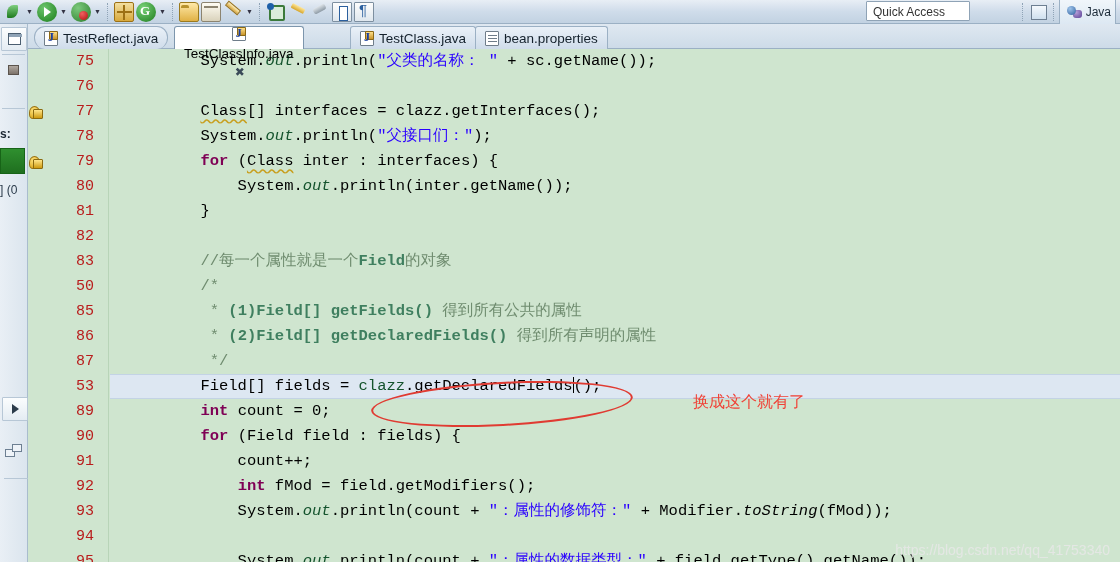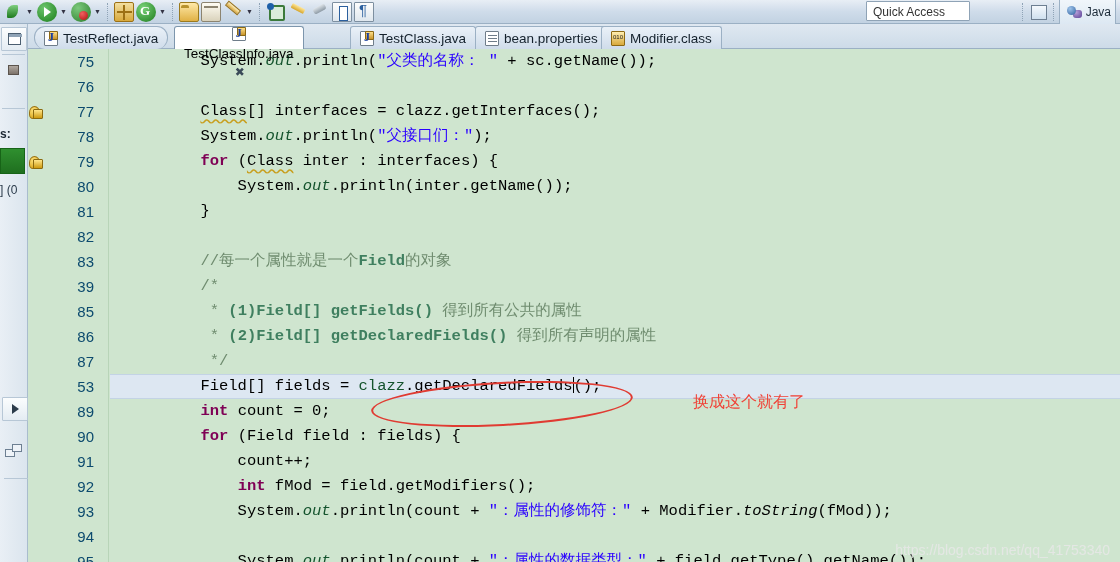--- a/index.html
+++ b/index.html
@@ -194,21 +194,21 @@
   }
   .warn-ico::before {
     content:""; position:absolute; right:0; bottom:0; width:8px;height:8px;
     background: linear-gradient(#ffe58a,#cf9b10); border:1px solid #8b6a10; border-radius:1px; z-index:2;
   }
   .linenos {
     position: absolute; left: 18px; top: 0; width: 54px; height: 513px;
     background: #cfe5cf; text-align: right; padding-right: 6px;
   }
   .lineno {
-    font-family: Liberation Sans, sans-serif; font-size: 15px; color: #0c4a6e;
+    font-family: Liberation Mono, monospace; font-size: 15px; color: #b91c1c;
     height: 25px; line-height: 25px;
   }
   .sep-line {
     position: absolute; left: 80px; top: 0; width: 1px; height: 513px; background: #b8d4b8;
   }
   .code-area {
     position: absolute; left: 82px; top: 0; right: 0; height: 513px;
   }
   .code-line {
     height: 25px; line-height: 25px; white-space: pre;
@@ -326,24 +326,20 @@
       <span class="tab-close">✖</span>
     </div>
     <div class="tab" style="left:322px;">
       <span class="tab-ico ti-java"></span>
       <span>TestClass.java</span>
     </div>
     <div class="tab" style="left:447px;">
       <span class="tab-ico ti-props"></span>
       <span>bean.properties</span>
     </div>
-    <div class="tab" style="left:573px;">
-      <span class="tab-ico ti-class"></span>
-      <span>Modifier.class</span>
-    </div>
   </div>
 
   <div class="editor">
 
     <div class="annot-strip"></div>
 
     <div class="gutter-marker">
       <div class="warn-ico" style="top:56px;"></div>
       <div class="warn-ico" style="top:106px;"></div>
     </div>
@@ -351,21 +347,21 @@
     <div class="linenos" id="linenos">
         <div class="lineno">75</div>
         <div class="lineno">76</div>
         <div class="lineno">77</div>
         <div class="lineno">78</div>
         <div class="lineno">79</div>
         <div class="lineno">80</div>
         <div class="lineno">81</div>
         <div class="lineno">82</div>
         <div class="lineno">83</div>
-        <div class="lineno">39</div>
+        <div class="lineno">50</div>
         <div class="lineno">85</div>
         <div class="lineno">86</div>
         <div class="lineno">87</div>
         <div class="lineno">53</div>
         <div class="lineno">89</div>
         <div class="lineno">90</div>
         <div class="lineno">91</div>
         <div class="lineno">92</div>
         <div class="lineno">93</div>
         <div class="lineno">94</div>

